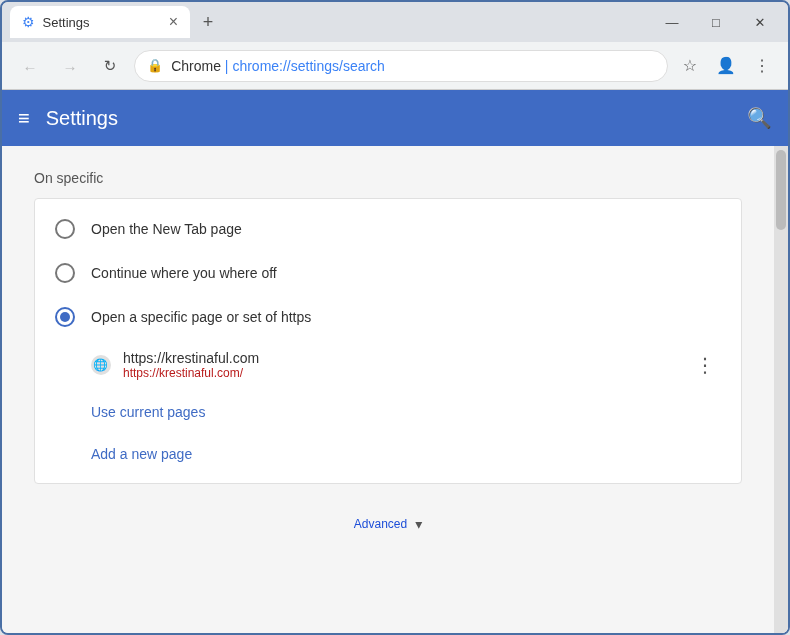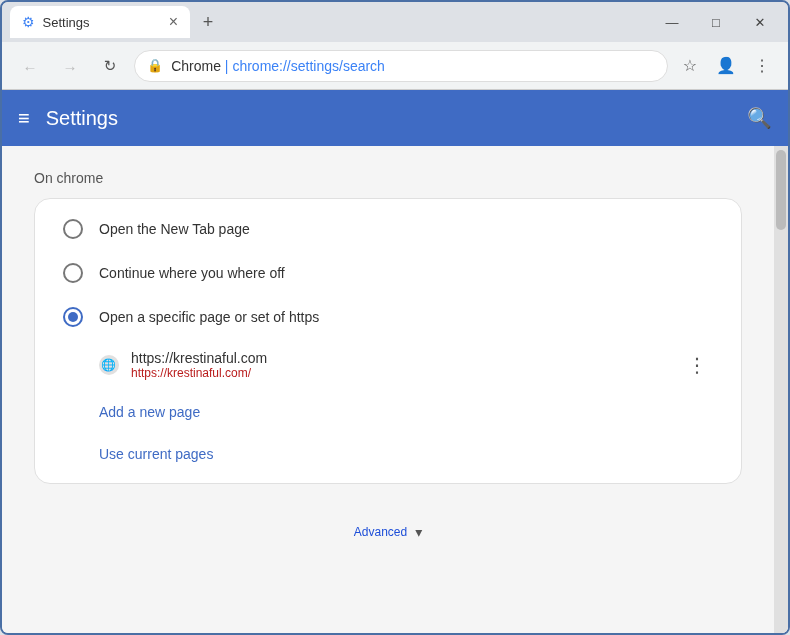--- a/index.html
+++ b/index.html
@@ -41,21 +41,21 @@
     .content-area { flex: 1; overflow-y: auto; padding: 24px 32px; position: relative; }
 
     
     .scrollbar-track { width: 14px; background: #e0e0e0; position: relative; }
     .scrollbar-thumb { width: 10px; margin: 2px; background: #bbb; border-radius: 6px; height: 80px; position: absolute; top: 2px; left: 0; }
 
     
     .section-label { font-size: 14px; color: #555; margin-bottom: 12px; }
 
     
-    .card { background: #fff; border: 1px solid #e0e0e0; border-radius: 16px; padding: 8px 8px; margin-bottom: 24px; }
+    .card { background: #fff; border: 1px solid #e0e0e0; border-radius: 4px; padding: 8px 0; margin-bottom: 16px; }
 
     
     .radio-option { display: flex; align-items: center; padding: 12px 20px; cursor: pointer; }
     .radio-circle { width: 20px; height: 20px; border-radius: 50%; border: 2px solid #777; display: flex; align-items: center; justify-content: center; flex-shrink: 0; margin-right: 16px; }
     .radio-circle.selected { border-color: #3f6bc4; }
     .radio-circle.selected::after { content: ''; width: 10px; height: 10px; border-radius: 50%; background: #3f6bc4; }
     .radio-label { font-size: 14px; color: #333; }
 
     
     .site-entry { display: flex; align-items: center; padding: 10px 20px 10px 56px; }
@@ -118,21 +118,21 @@
     <span class="hamburger-icon">≡</span>
     <span class="settings-title">Settings</span>
     <div class="header-spacer"></div>
     <span class="search-icon-header">🔍</span>
   </div>
 
   <div class="main-content">
     <div class="content-area">
 
 
-      <div class="section-label">On chrome</div>
+      <div class="section-label">On specific</div>
 
       <div class="card">
 
         <div class="radio-option">
           <div class="radio-circle"></div>
           <span class="radio-label">Open the New Tab page</span>
         </div>
 
         <div class="radio-option">
           <div class="radio-circle"></div>
@@ -147,25 +147,25 @@
         <div class="site-entry">
           <div class="site-icon">🌐</div>
           <div class="site-info">
             <div class="site-name">https://krestinaful.com</div>
             <div class="site-url">https://krestinaful.com/</div>
           </div>
           <div class="site-menu">⋮</div>
         </div>
 
         <div class="card-link">
-          <a href="#">Add a new page</a>
+          <a href="#">Use current pages</a>
         </div>
 
         <div class="card-link">
-          <a href="#">Use current pages</a>
+          <a href="#">Add a new page</a>
         </div>
 
       </div>
 
       <div class="advanced-section">
         <span class="advanced-btn">Advanced</span>
         <span class="advanced-arrow">▾</span>
       </div>
 
     </div>

